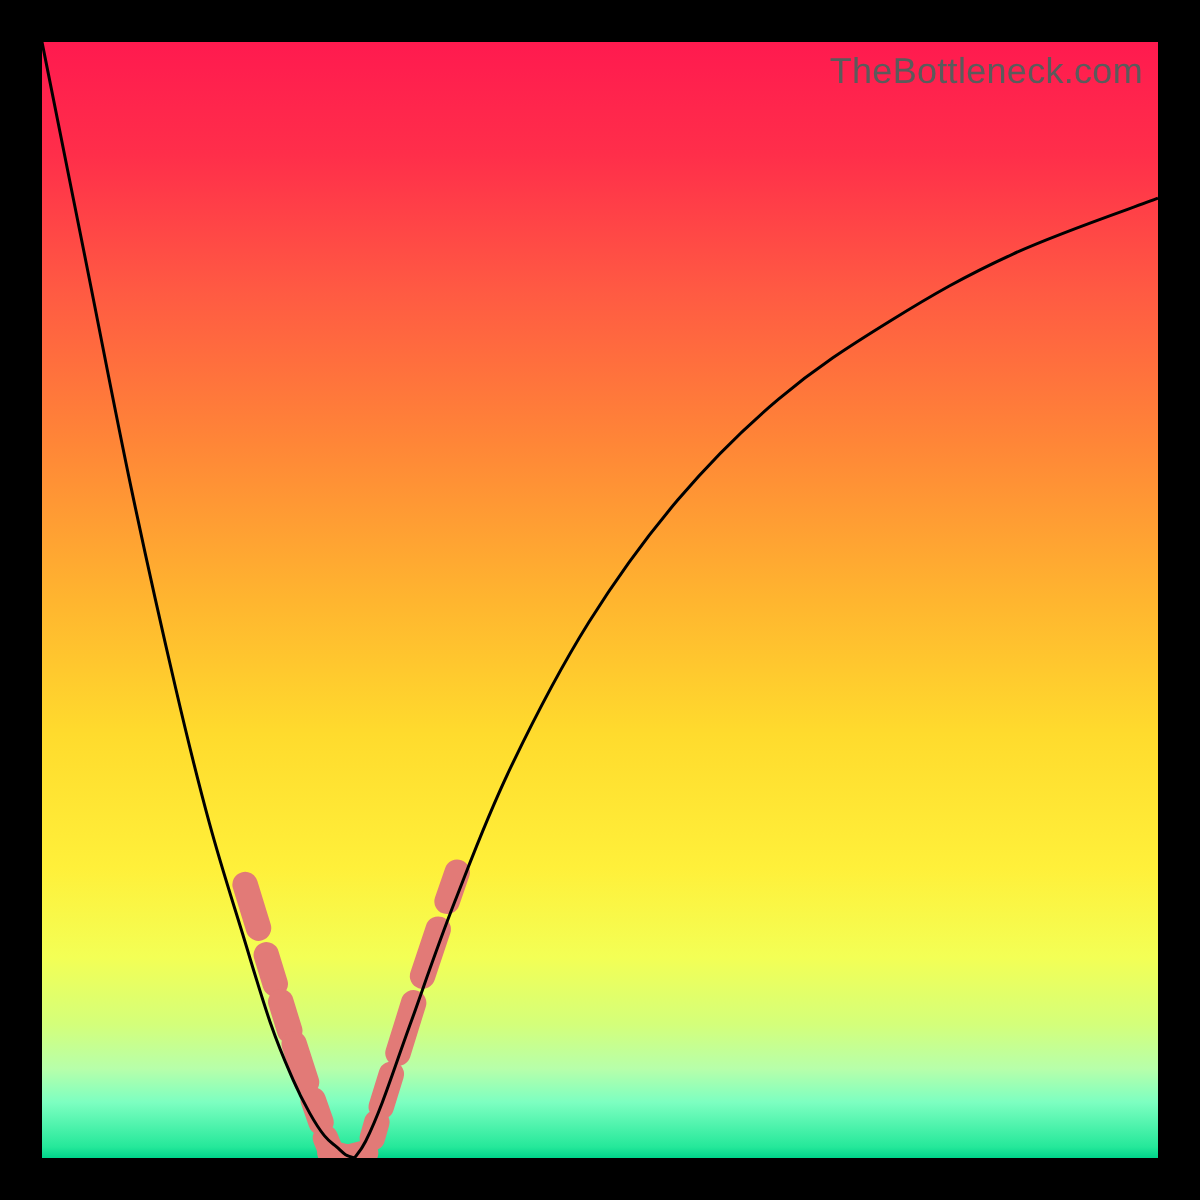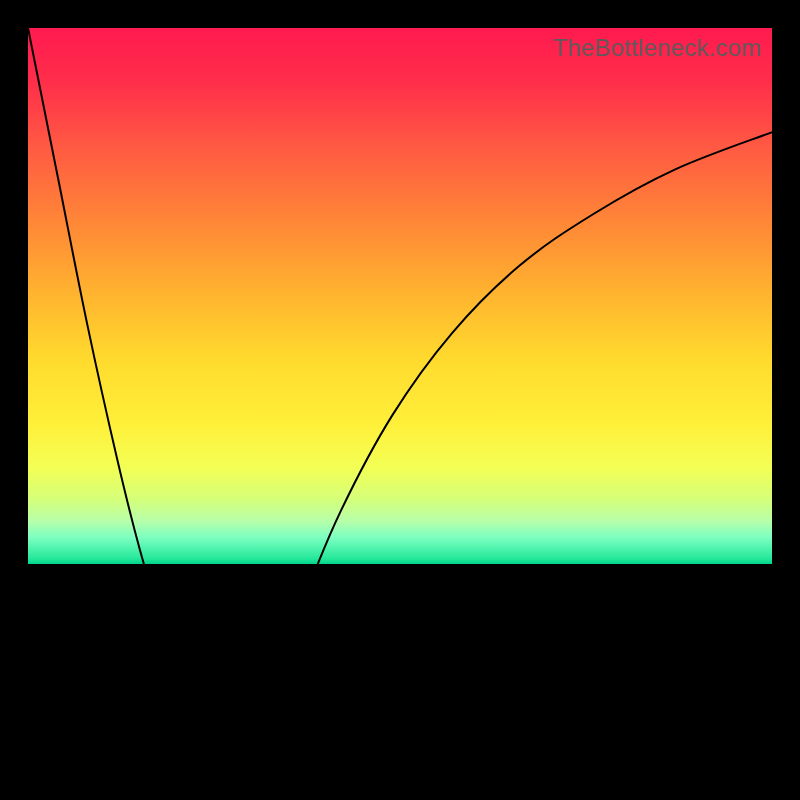--- a/index.html
+++ b/index.html
@@ -17,21 +17,21 @@
     top: 0;
     width: 800px;
     height: 800px;
     background: #000;
   }
   .plot {
     position: absolute;
     left: 28px;
     top: 28px;
     width: 744px;
-    height: 536px;
+    height: 744px;
     background: linear-gradient(
       to bottom,
       #ff1a4f 0%,
       #ff2e4a 10%,
       #ff5943 22%,
       #ff8637 36%,
       #ffb52f 50%,
       #ffdb2d 62%,
       #fff03a 74%,
       #f3ff55 82%,

